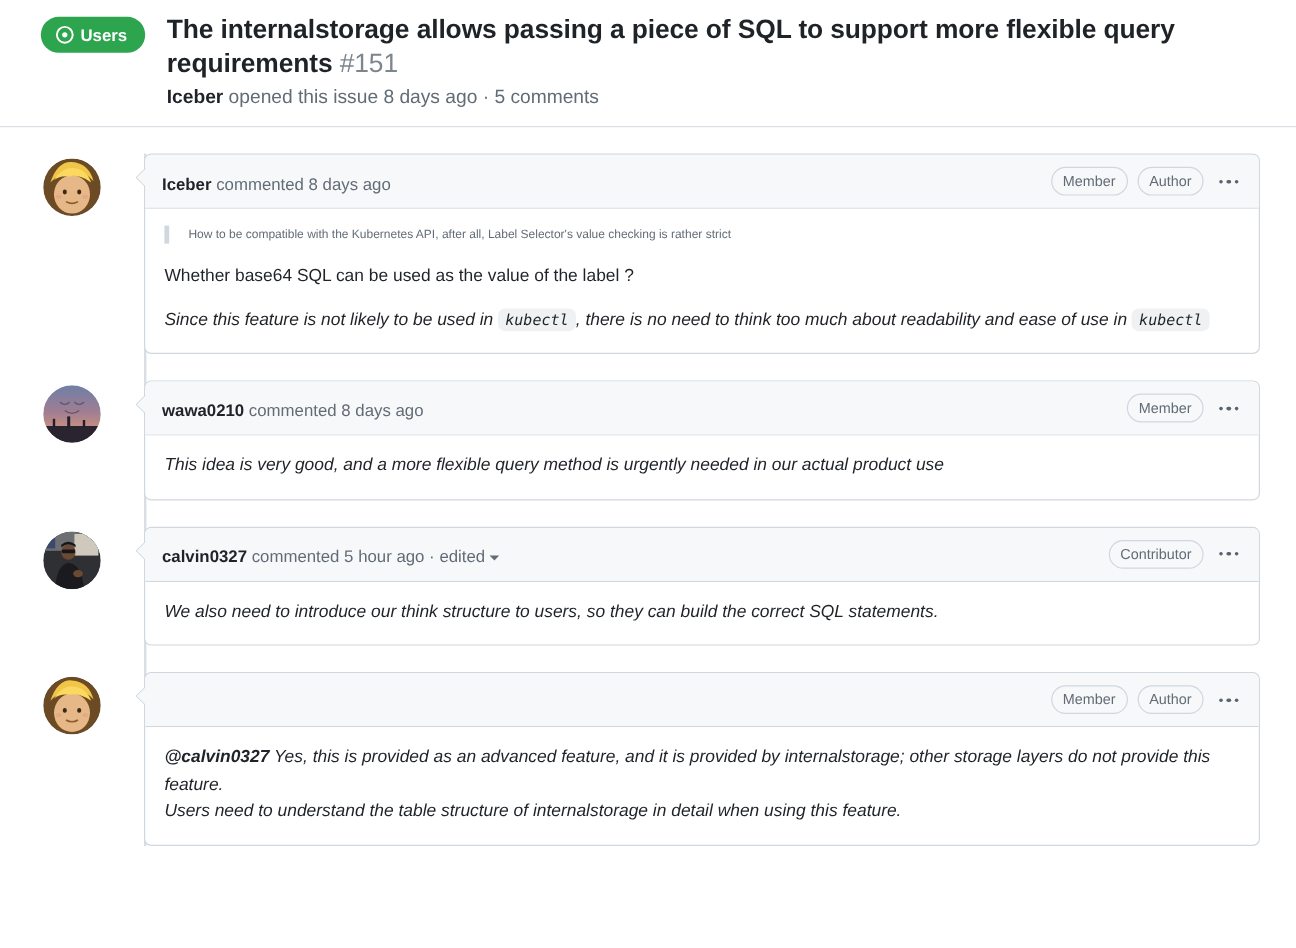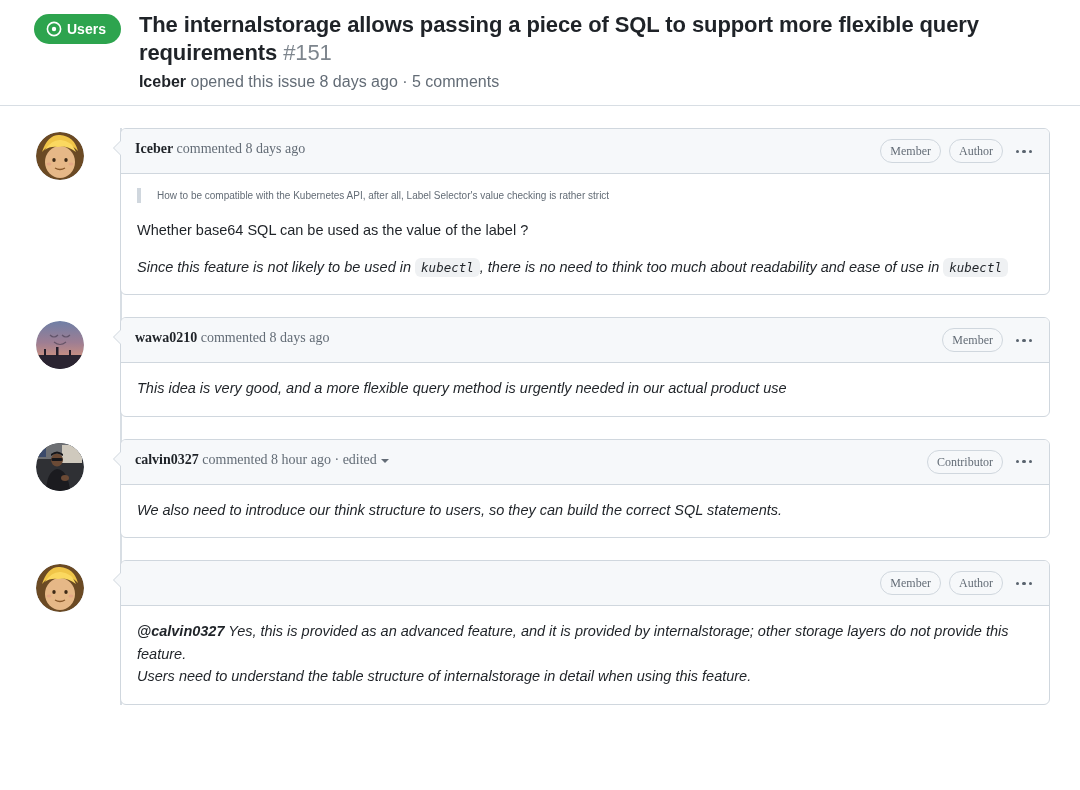--- a/index.html
+++ b/index.html
@@ -116,27 +116,26 @@
     position: absolute;
     left: -7px;
     top: 11px;
     width: 0; height: 0;
     border-top: 8px solid transparent;
     border-bottom: 8px solid transparent;
     border-right: 8px solid #f6f8fa;
   }
   .comment-head {
     display: flex;
-    align-items: flex-start;
+    align-items: flex-end;
     background: #f6f8fa;
     border-bottom: 1px solid #d0d7de;
     border-radius: 5px 5px 0 0;
     padding: 10px 14px;
     min-height: 44px;
-    font-family: Liberation Serif, serif;
   }
   .comment-head .who {
     font-size: 14px;
     color: #636c76;
     line-height: 1.4;
     white-space: nowrap;
   }
   .comment-head .who .user { color: #1f2328; font-weight: bold; }
   .caret-icon {
     display: inline-block;
@@ -352,21 +351,21 @@
             <path d="M10 48 Q11 28 21 26 Q32 27 34 48 Z" fill="#1b1b1f"></path>
             <ellipse cx="29" cy="35" rx="4" ry="3" fill="#6b4a35"></ellipse>
           </g>
         </svg>
       </div>
 
       <div class="comment-box">
         <div class="comment-head">
           <div class="who">
             <span class="user">calvin0327</span>
-            <span>commented 8 hour ago · edited</span><span class="caret-icon"></span>
+            <span>commented 5 hour ago · edited</span><span class="caret-icon"></span>
           </div>
           <div class="head-right">
             <span class="role-badge">Contributor</span>
             <span class="kebab-icon">
                 <i></i>
                 <i></i>
                 <i></i>
               </span>
           </div>
         </div>

